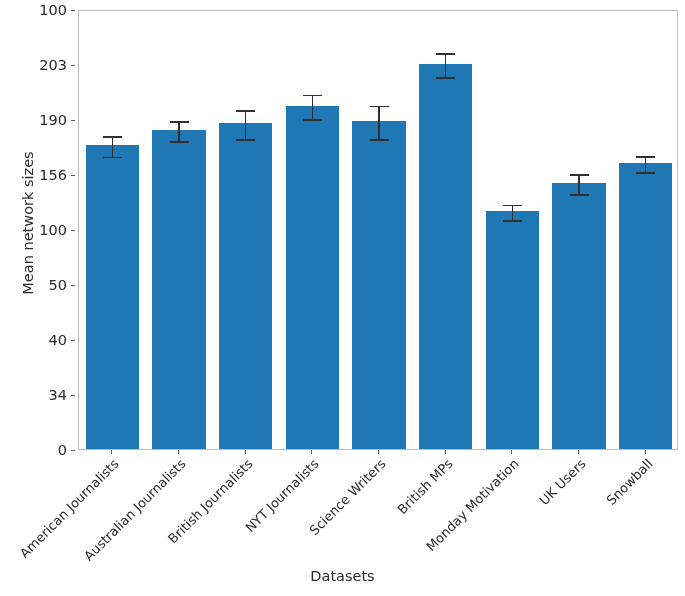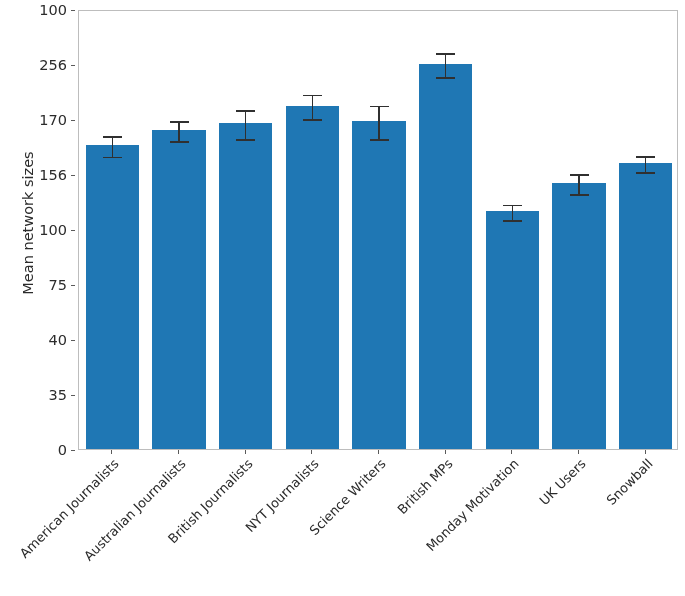--- a/index.html
+++ b/index.html
@@ -155,45 +155,45 @@
 
 <div id="figure">
 
   <div id="y-axis-ticks">
       <div class="ytick" style="top: 440px;">
         <div class="ytick-mark"></div>
         <div class="ytick-label">0</div>
       </div>
       <div class="ytick" style="top: 385px;">
         <div class="ytick-mark"></div>
-        <div class="ytick-label">35</div>
+        <div class="ytick-label">34</div>
       </div>
       <div class="ytick" style="top: 330px;">
         <div class="ytick-mark"></div>
         <div class="ytick-label">40</div>
       </div>
       <div class="ytick" style="top: 275px;">
         <div class="ytick-mark"></div>
-        <div class="ytick-label">75</div>
+        <div class="ytick-label">50</div>
       </div>
       <div class="ytick" style="top: 220px;">
         <div class="ytick-mark"></div>
         <div class="ytick-label">100</div>
       </div>
       <div class="ytick" style="top: 165px;">
         <div class="ytick-mark"></div>
         <div class="ytick-label">156</div>
       </div>
       <div class="ytick" style="top: 110px;">
         <div class="ytick-mark"></div>
-        <div class="ytick-label">170</div>
+        <div class="ytick-label">190</div>
       </div>
       <div class="ytick" style="top: 55px;">
         <div class="ytick-mark"></div>
-        <div class="ytick-label">256</div>
+        <div class="ytick-label">203</div>
       </div>
       <div class="ytick" style="top: 0px;">
         <div class="ytick-mark"></div>
         <div class="ytick-label">100</div>
       </div>
     </div>
 
   <div id="y-axis-title">Mean network sizes</div>
 
   <div id="plot-area">
@@ -270,14 +270,15 @@
       <div class="xtick-label" style="left: -500px; width: 600px;">Australian Journalists</div>
       <div class="xtick-label" style="left: -433.333px; width: 600px;">British Journalists</div>
       <div class="xtick-label" style="left: -366.667px; width: 600px;">NYT Journalists</div>
       <div class="xtick-label" style="left: -300px; width: 600px;">Science Writers</div>
       <div class="xtick-label" style="left: -233.333px; width: 600px;">British MPs</div>
       <div class="xtick-label" style="left: -166.667px; width: 600px;">Monday Motivation</div>
       <div class="xtick-label" style="left: -100px; width: 600px;">UK Users</div>
       <div class="xtick-label" style="left: -33.3333px; width: 600px;">Snowball</div>
     </div>
 
+  <div id="x-axis-title">Datasets</div>
 
 </div>
 
 </body></html>

